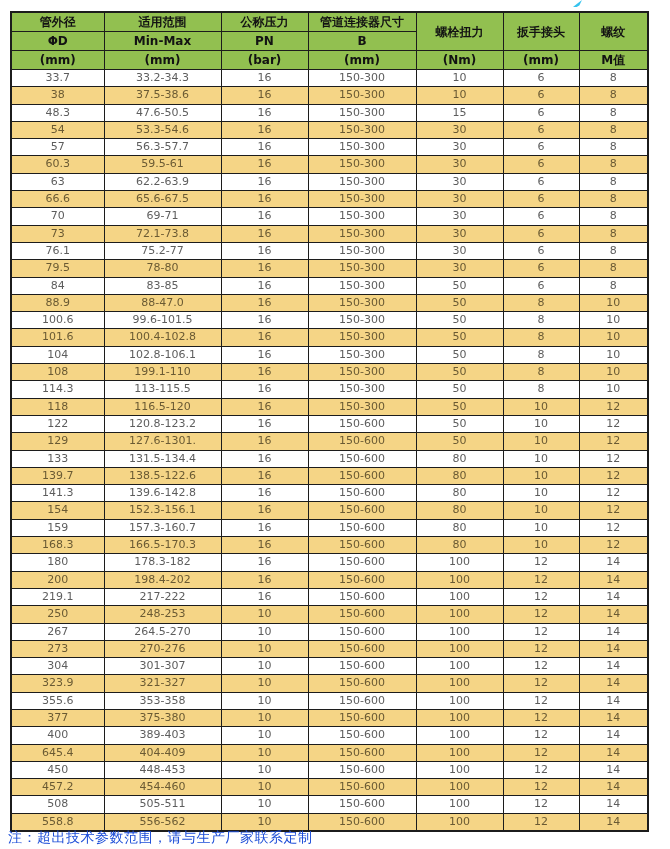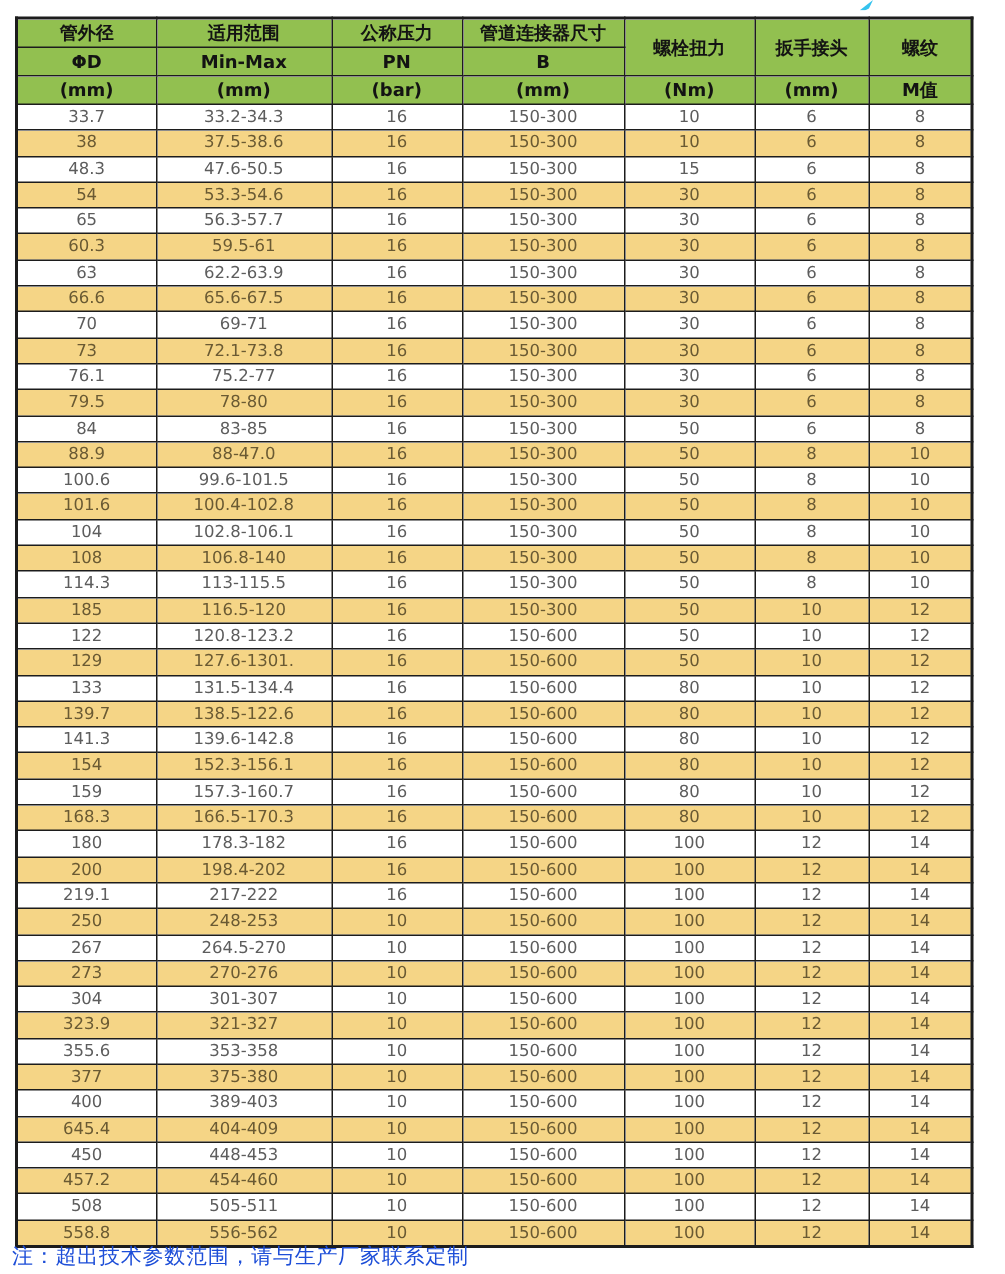--- a/index.html
+++ b/index.html
@@ -136,21 +136,21 @@
         <tr class="alt">
           <td>54</td>
           <td>53.3-54.6</td>
           <td>16</td>
           <td>150-300</td>
           <td>30</td>
           <td>6</td>
           <td>8</td>
         </tr>
         <tr>
-          <td>65</td>
+          <td>57</td>
           <td>56.3-57.7</td>
           <td>16</td>
           <td>150-300</td>
           <td>30</td>
           <td>6</td>
           <td>8</td>
         </tr>
         <tr class="alt">
           <td>60.3</td>
           <td>59.5-61</td>
@@ -254,38 +254,38 @@
           <td>104</td>
           <td>102.8-106.1</td>
           <td>16</td>
           <td>150-300</td>
           <td>50</td>
           <td>8</td>
           <td>10</td>
         </tr>
         <tr class="alt">
           <td>108</td>
-          <td>106.8-140</td>
+          <td>199.1-110</td>
           <td>16</td>
           <td>150-300</td>
           <td>50</td>
           <td>8</td>
           <td>10</td>
         </tr>
         <tr>
           <td>114.3</td>
           <td>113-115.5</td>
           <td>16</td>
           <td>150-300</td>
           <td>50</td>
           <td>8</td>
           <td>10</td>
         </tr>
         <tr class="alt">
-          <td>185</td>
+          <td>118</td>
           <td>116.5-120</td>
           <td>16</td>
           <td>150-300</td>
           <td>50</td>
           <td>10</td>
           <td>12</td>
         </tr>
         <tr>
           <td>122</td>
           <td>120.8-123.2</td>

